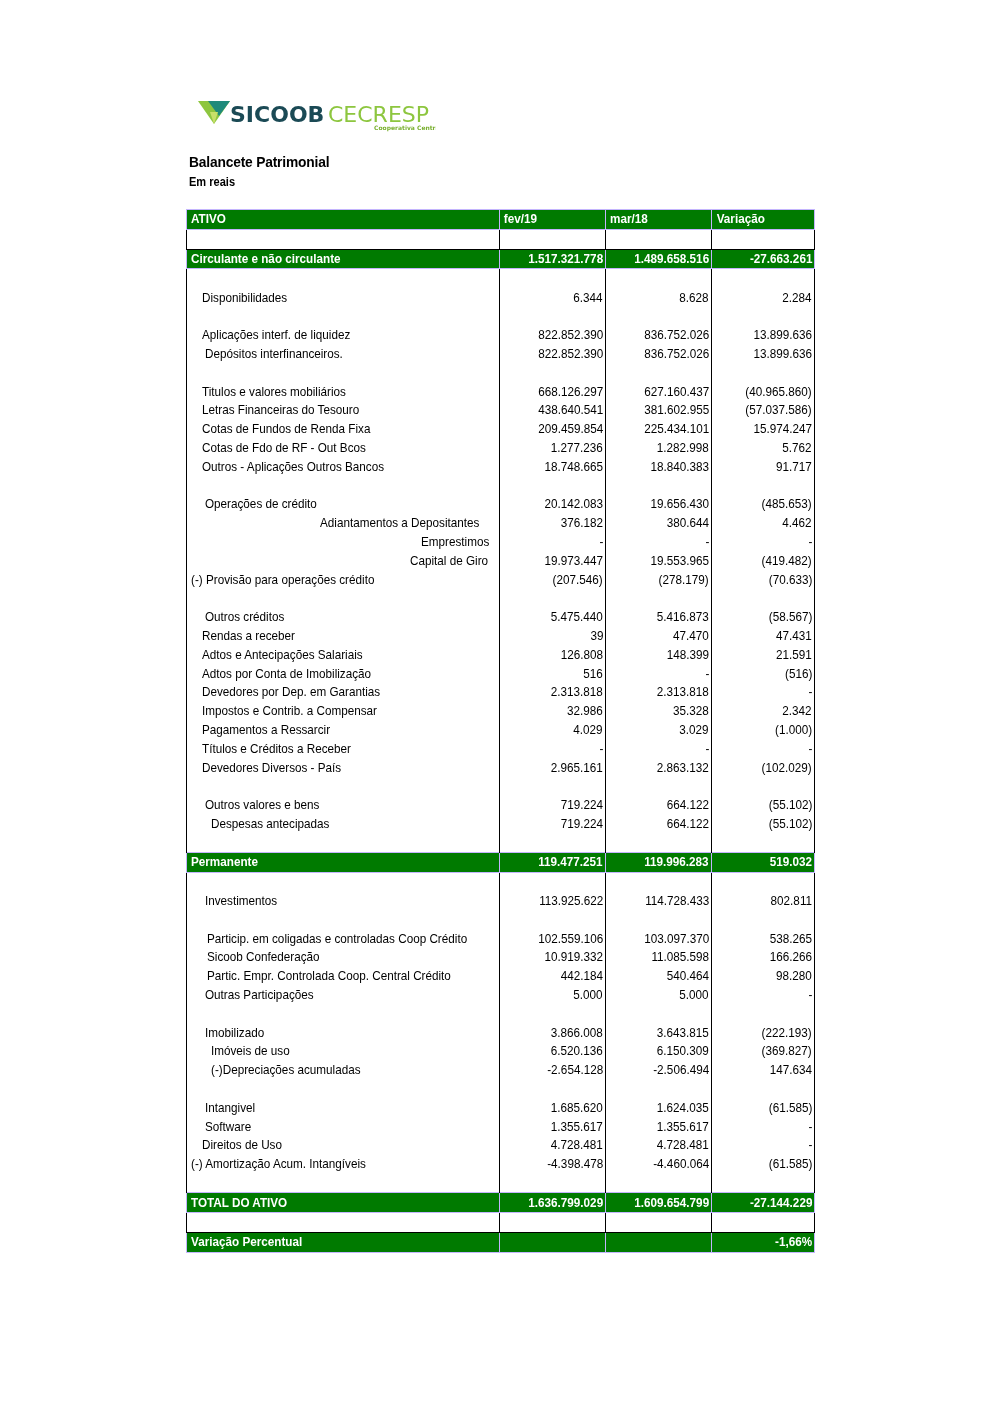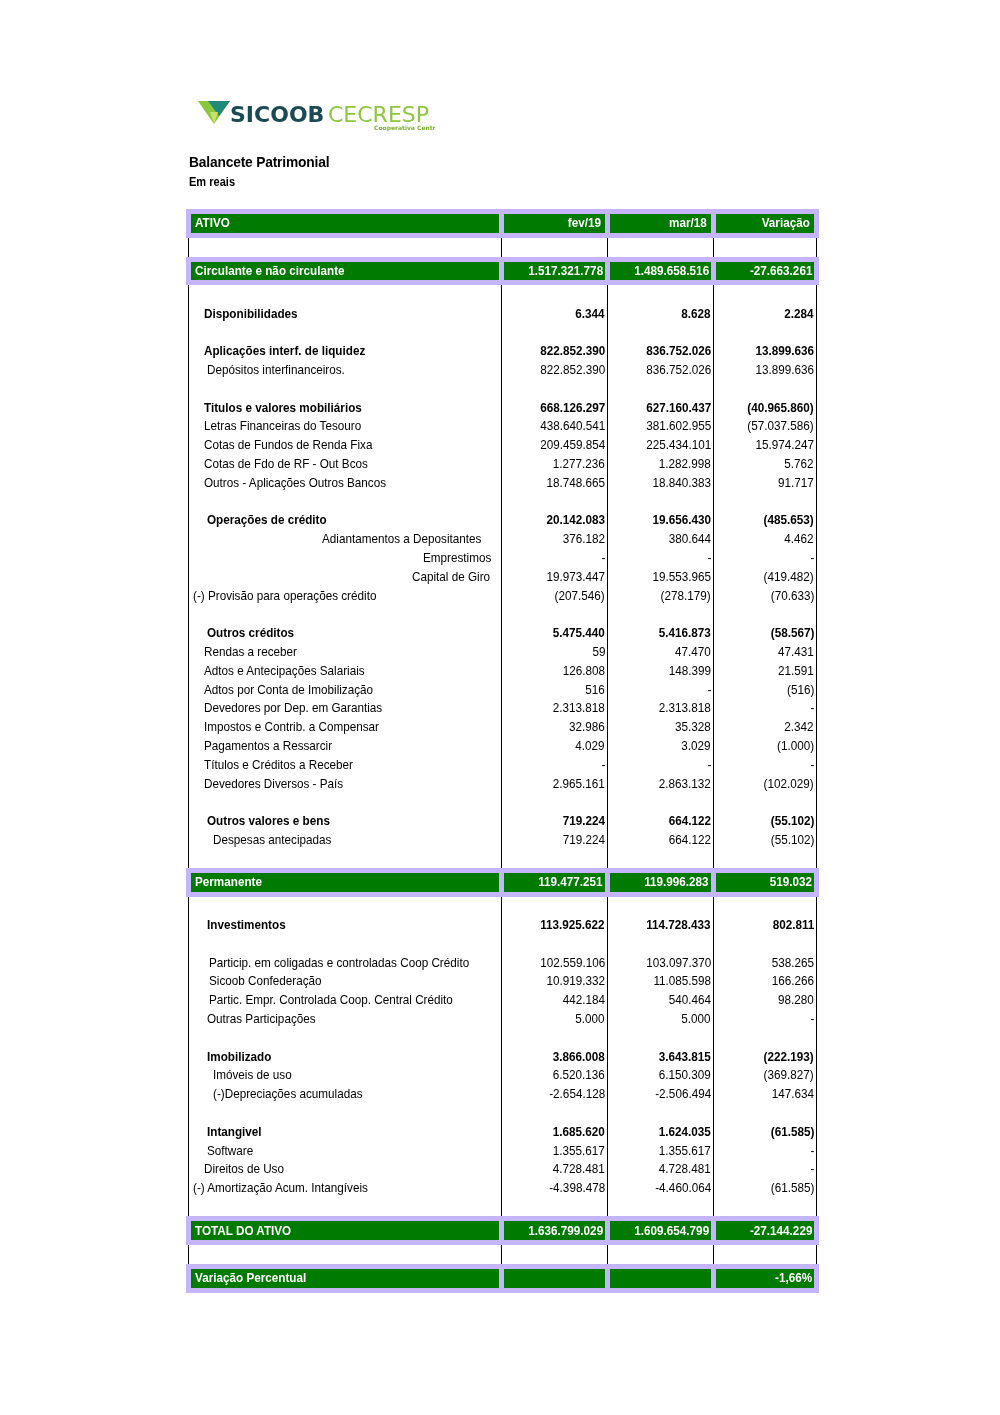--- a/index.html
+++ b/index.html
@@ -13,25 +13,25 @@
       border-collapse: collapse; table-layout: fixed;
       font-size: 13px;
     }
     table.sheet td {
       padding: 0 2px; height: 18.8px; line-height: 18px; white-space: nowrap; overflow: hidden;
       border-left: 1px solid #000; border-right: 1px solid #000;
     }
     table.sheet td.num { text-align: right; }
     table.sheet td .t { display: inline-block; transform: scaleX(0.9); transform-origin: left; }
     table.sheet td.num .t { transform-origin: right; }
-    tr.green td { background: #007a00; color: #ffffff; font-weight: bold; border: 5px solid #c4b5fd; }
-    tr.green.hdr td.num { text-align: right; }
+    tr.green td { background: #007a00; color: #ffffff; font-weight: bold; border: 1px solid #c4b5fd; }
+    tr.green.hdr td.num { text-align: left; }
     tr.green.hdr td.num .t { transform-origin: center; }
     tr.blank td { height: 18.8px; }
-    tr.bold td { font-weight: bold; }
+    tr.bold td { font-weight: normal; }
     tr.spacer-white td { border-top: 1px solid #000; border-bottom: 1px solid #000; }
     .ind0 { padding-left: 4px !important; }
     .ind1 { padding-left: 12px !important; text-align: right; }
     .ind2 { padding-left: 15px !important; }
     .ind3 { padding-left: 18px !important; margin-top: 20px; }
     .ind4 { padding-left: 20px !important; }
     .ind5 { padding-left: 24px !important; }
   </style>
 </head>
 <body>
@@ -185,21 +185,21 @@
         <td class="num"></td>
       </tr>
       <tr class="bold">
         <td class="ind3"><span class="t">Outros créditos</span></td>
         <td class="num"><span class="t">5.475.440</span></td>
         <td class="num"><span class="t">5.416.873</span></td>
         <td class="num"><span class="t">(58.567)</span></td>
       </tr>
       <tr>
         <td class="ind2"><span class="t">Rendas a receber</span></td>
-        <td class="num"><span class="t">59</span></td>
+        <td class="num"><span class="t">39</span></td>
         <td class="num"><span class="t">47.470</span></td>
         <td class="num"><span class="t">47.431</span></td>
       </tr>
       <tr>
         <td class="ind2"><span class="t">Adtos e Antecipações Salariais</span></td>
         <td class="num"><span class="t">126.808</span></td>
         <td class="num"><span class="t">148.399</span></td>
         <td class="num"><span class="t">21.591</span></td>
       </tr>
       <tr>

